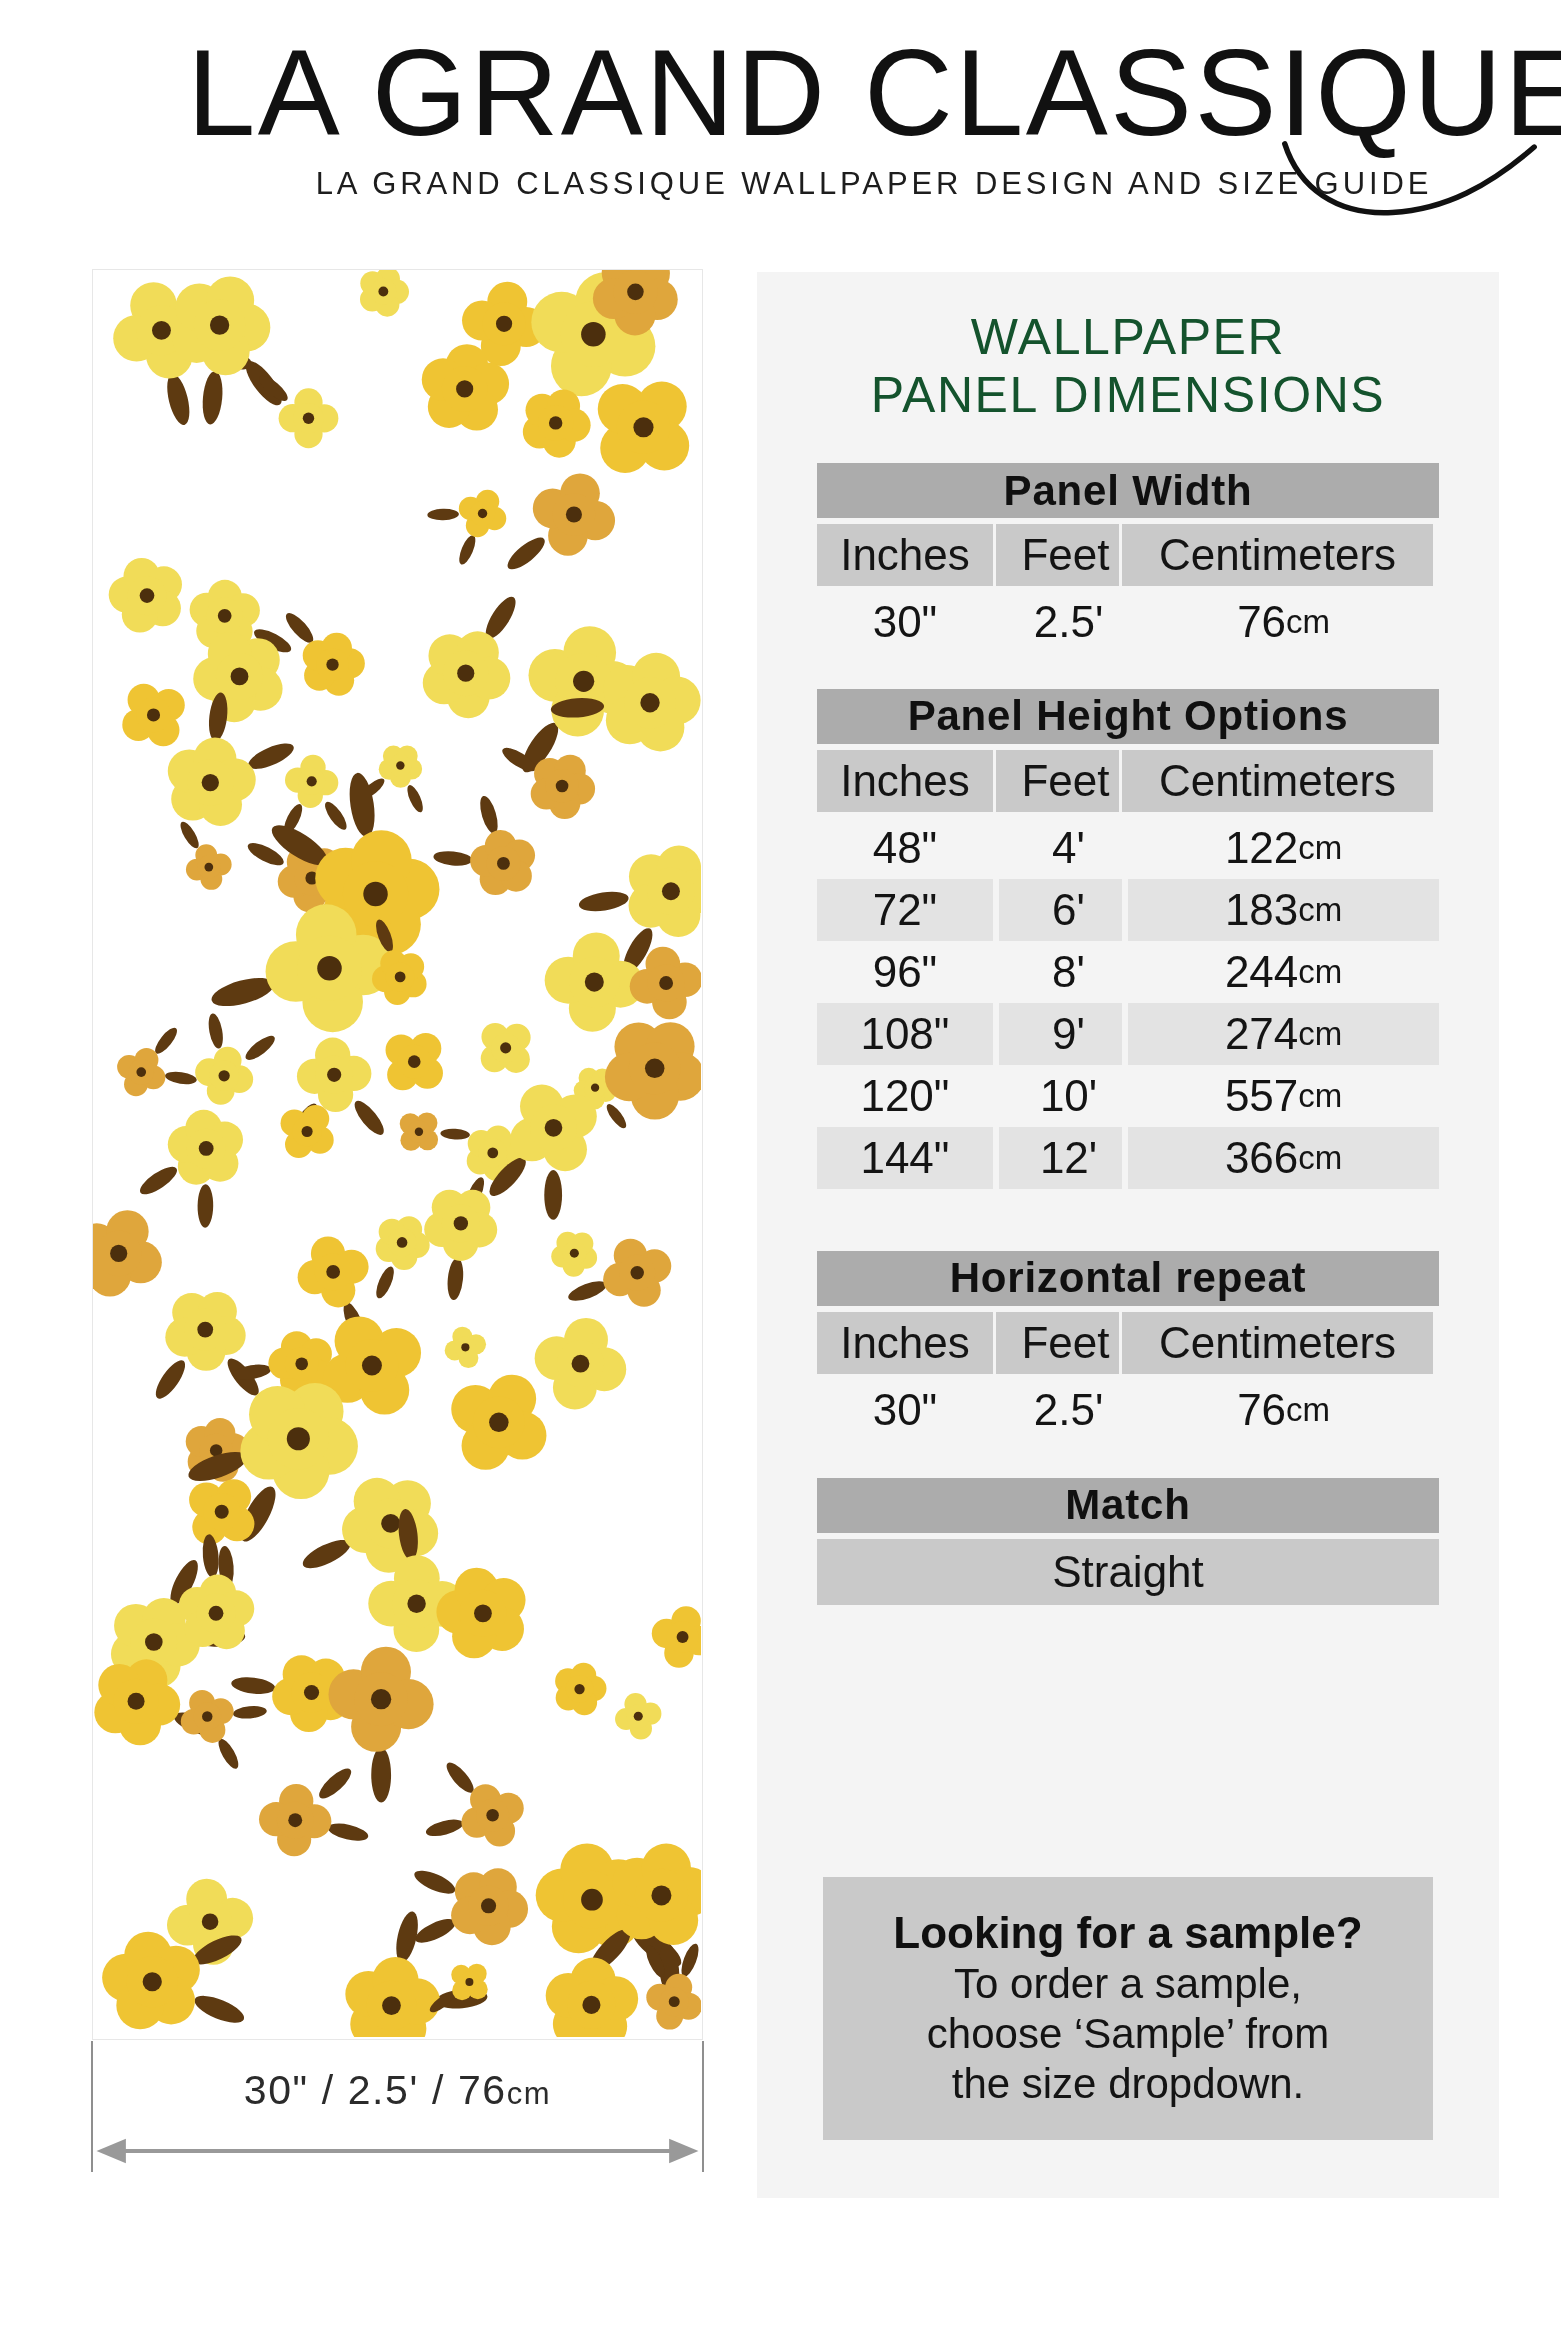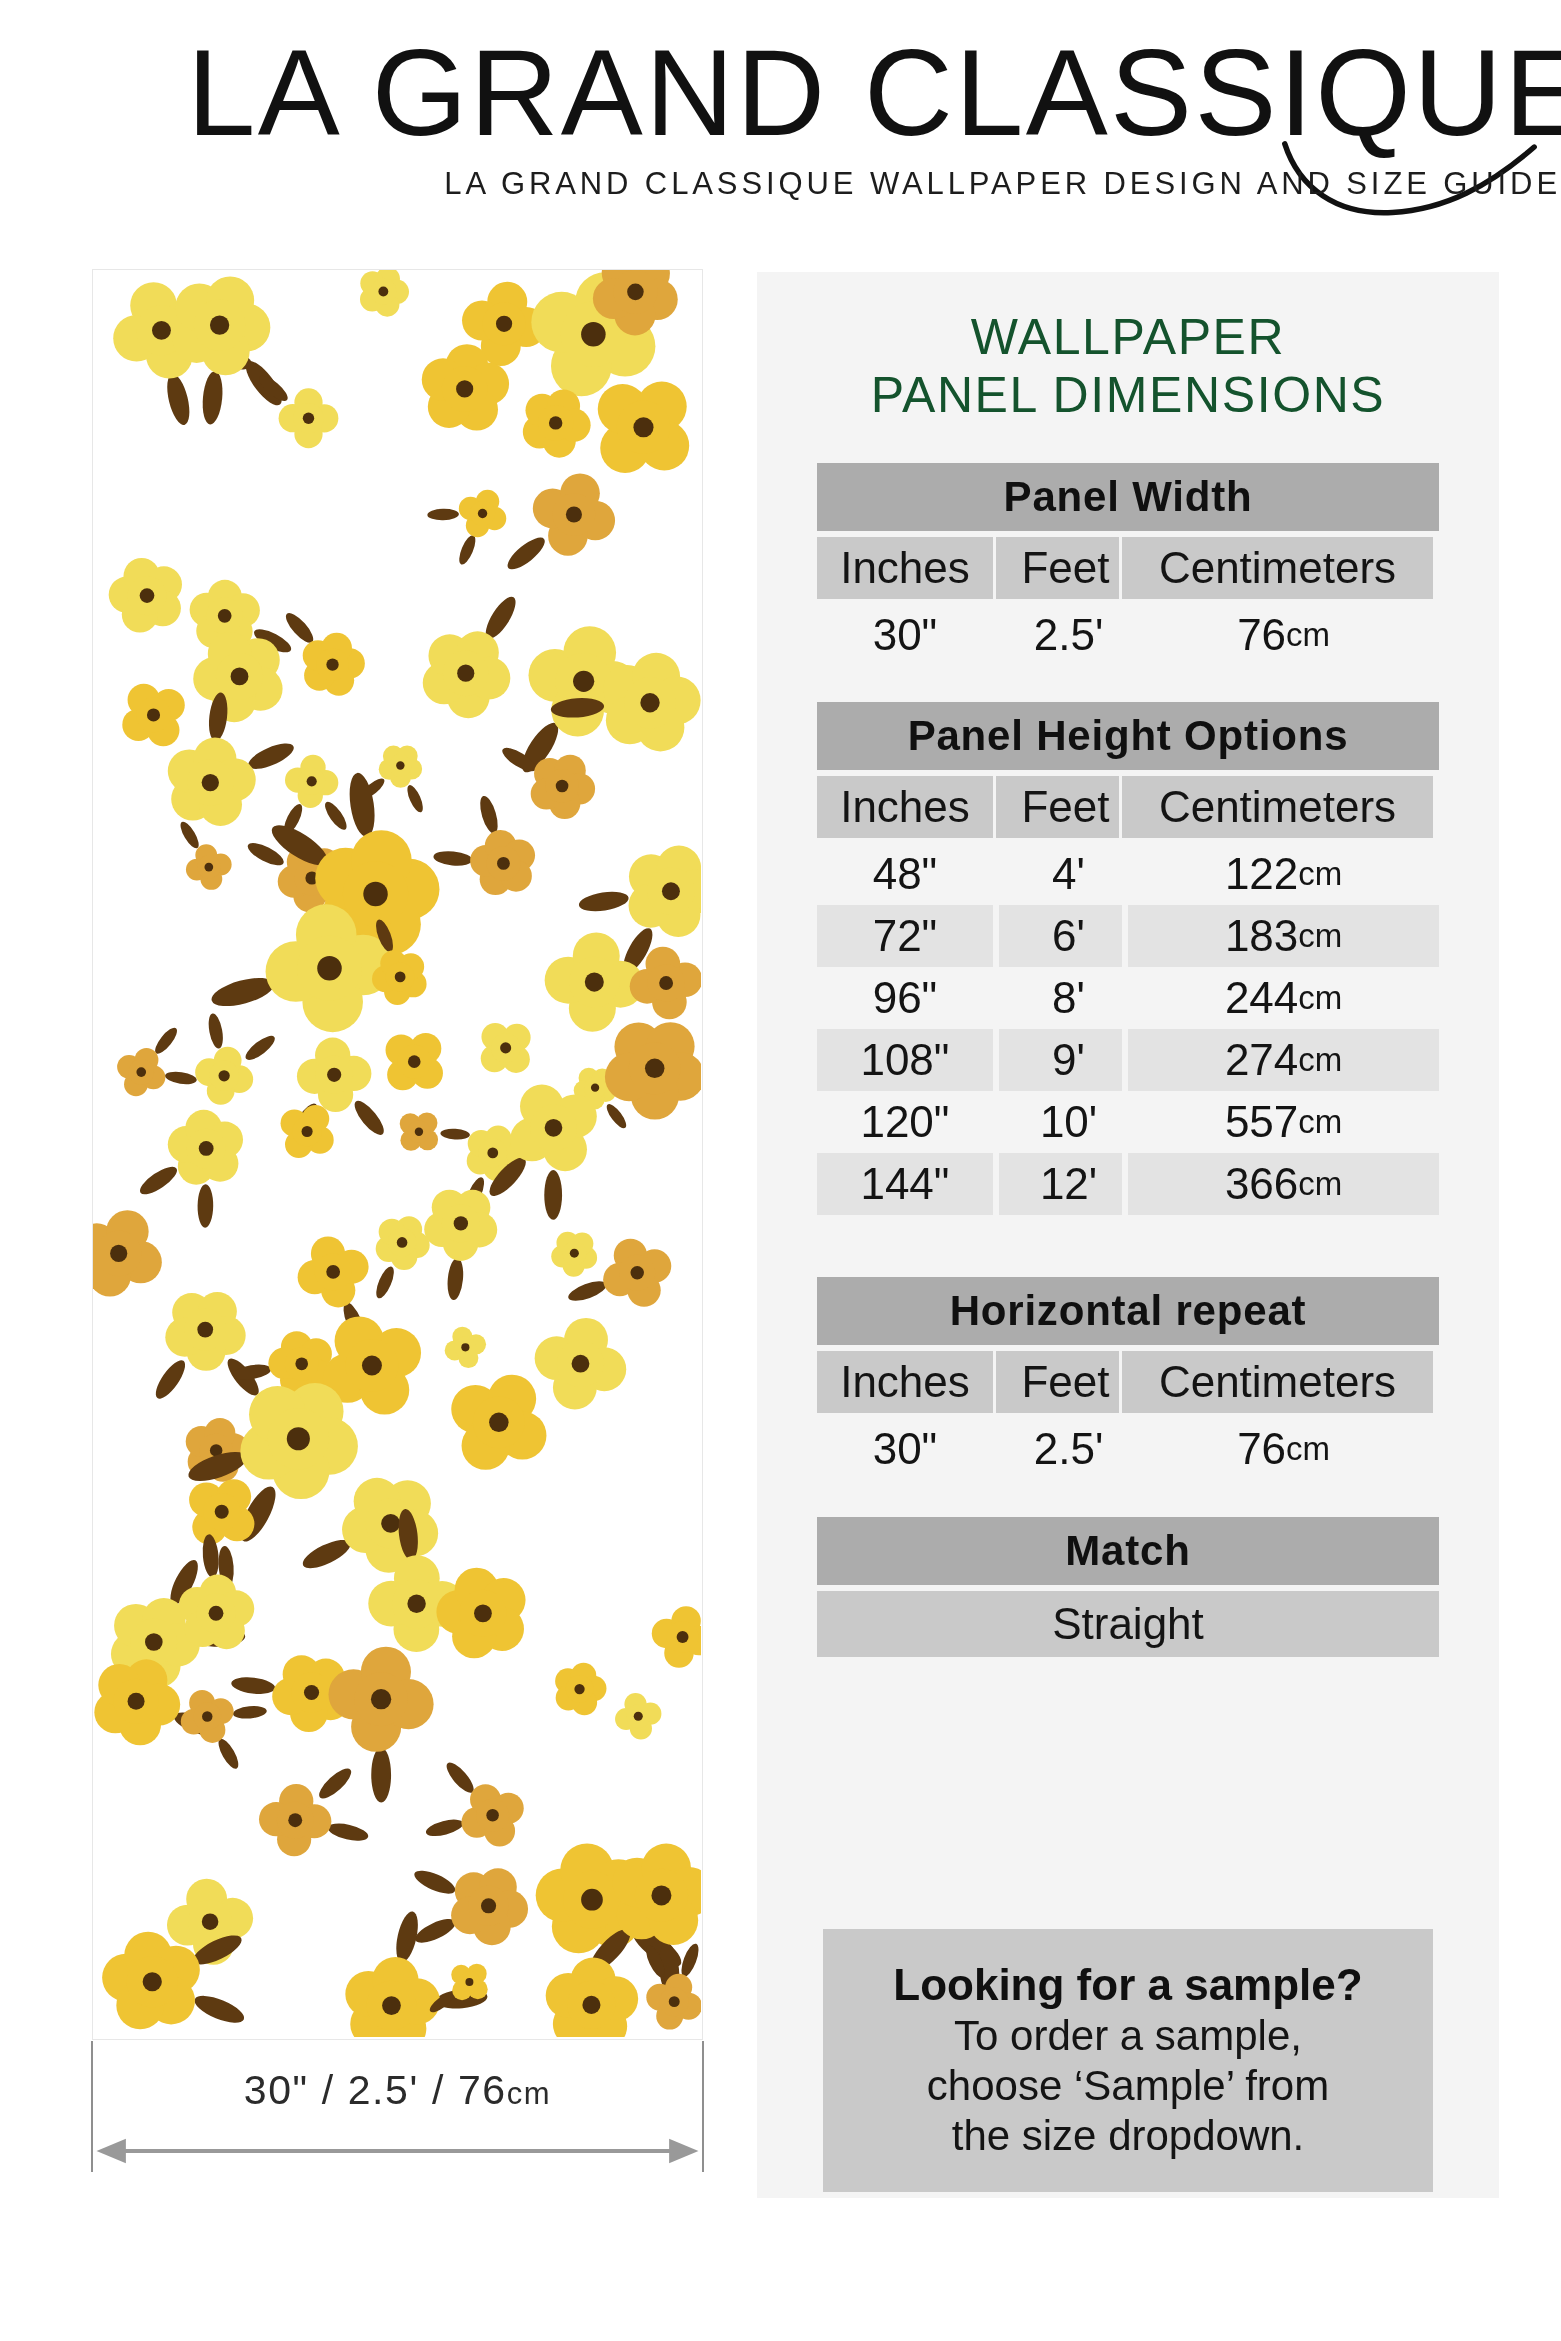--- a/index.html
+++ b/index.html
@@ -11,21 +11,21 @@
 
   
   .brand-title {
     position:absolute; left:187px; top:22px; width:1374px;
     text-align:center; font-size:123px; font-weight:200; letter-spacing:2.3px;
     color:#111; white-space:nowrap;
   }
   .title-swash { position:absolute; right:19px; top:117px; width:265px; height:94px; }
   .brand-subtitle {
     position:absolute; left:187px; top:166px; width:1374px;
-    text-align:right; font-size:31px; font-weight:300; letter-spacing:3.9px;
+    text-align:center; font-size:31px; font-weight:300; letter-spacing:3.9px;
     color:#1d1d1d; white-space:nowrap;
   }
 
   
   .swatch {
     position:absolute; left:92px; top:269px; width:611px; height:1771px;
     background:#ffffff; border:1.6px solid #e7e7e7; overflow:hidden;
   }
   .dropline { position:absolute; width:2.3px; background:#8f8f8f; top:2041px; height:131px; }
   .dropline.left { left:91px; }
@@ -45,21 +45,21 @@
   .panel-heading {
     margin-top:36px; text-align:center; font-size:50px; font-weight:300;
     letter-spacing:1.6px; line-height:58px; color:#14532d;
   }
   .dim-table { width:622px; margin:0 auto; }
   .mt-width  { margin-top:39px; }
   .mt-height { margin-top:36px; }
   .mt-repeat { margin-top:62px; }
   .mt-match  { margin-top:37px; }
   .bar {
-    height:68px; background:#acacac; display:flex; align-items:center;
+    height:55px; background:#acacac; display:flex; align-items:center;
     justify-content:center; font-size:42px; font-weight:700; color:#101010;
     margin-bottom:6.2px; letter-spacing:0.8px;
   }
   .cols { display:flex; gap:3px; margin-bottom:4.7px; }
   .cols .cell {
     background:#c9c9c9; height:62px; display:flex; align-items:center;
     justify-content:center; font-size:44px; font-weight:300; color:#141414;
   }
   .vrow { display:flex; gap:6.2px; }
   .vrow .cell {

